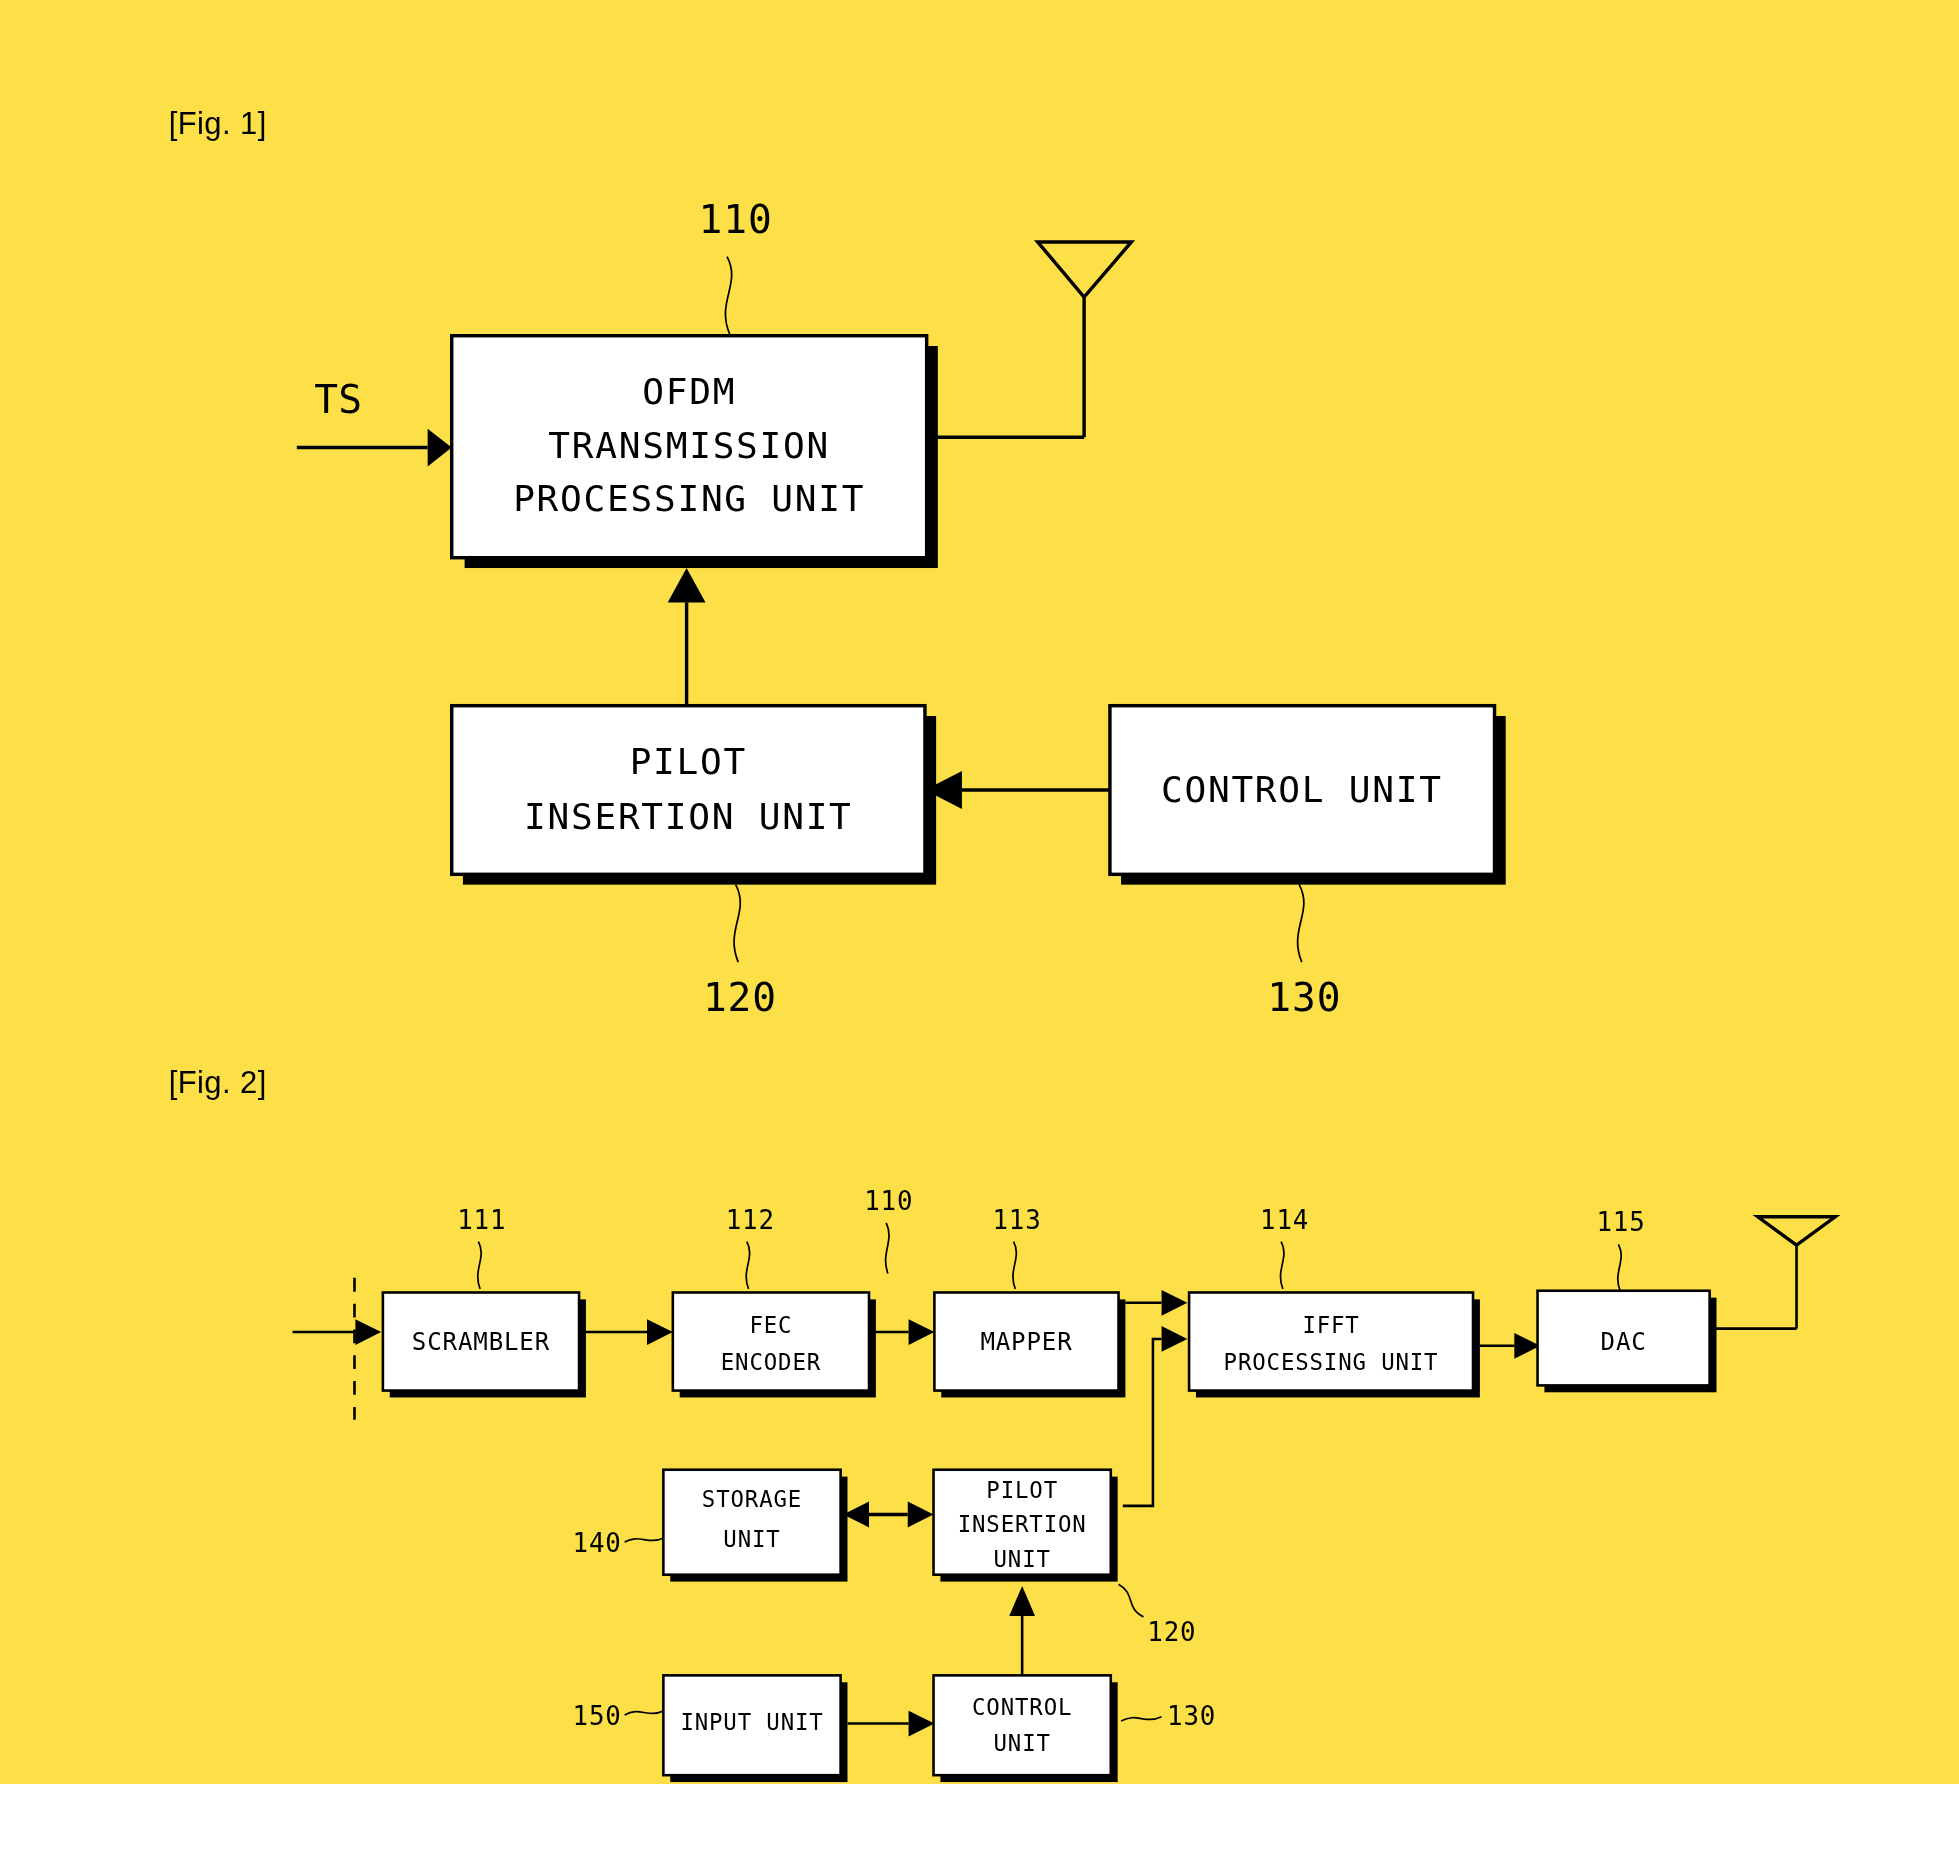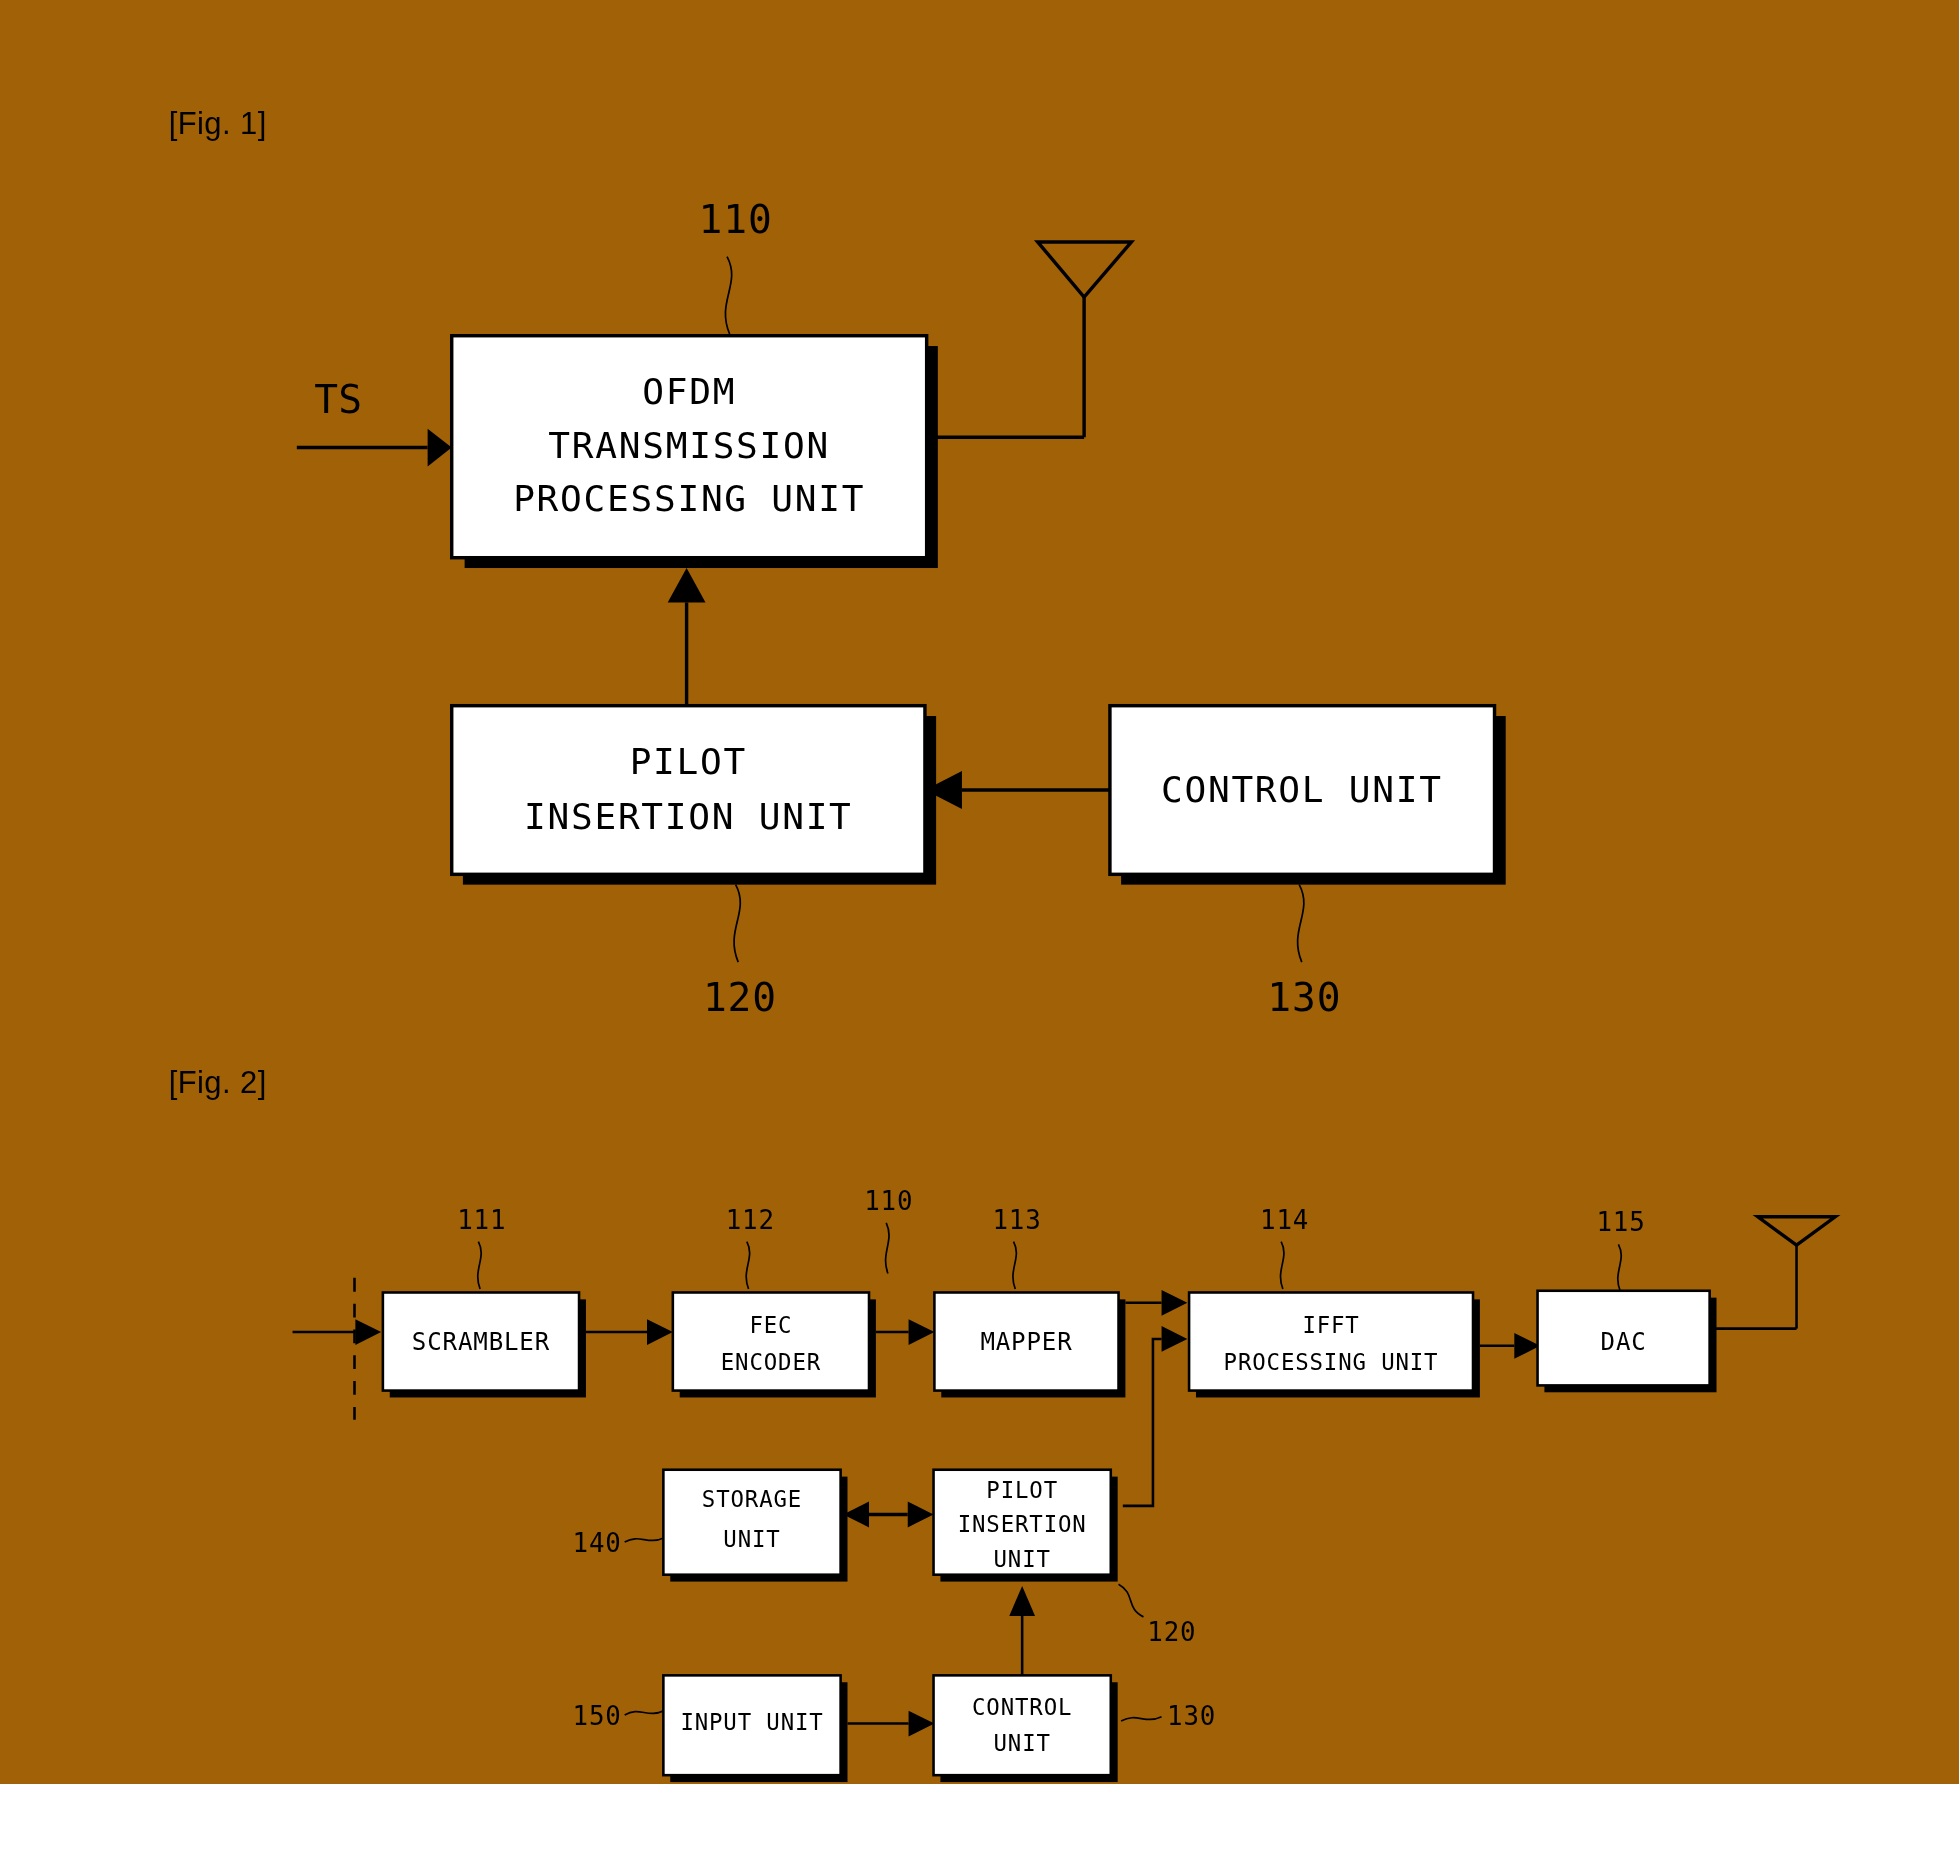--- a/index.html
+++ b/index.html
@@ -12,21 +12,21 @@
     height: 1876px;
     font-family: "DejaVu Sans Mono", monospace;
     color: #000000;
     position: relative;
     overflow: hidden;
   }
   .page {
     position: relative;
     width: 1960px;
     height: 1784px;
-    background: #a16207;
+    background: #fde047;
   }
   svg.sheet {
     position: absolute;
     left: 0;
     top: 0;
     width: 1960px;
     height: 1876px;
     display: block;
   }
   

